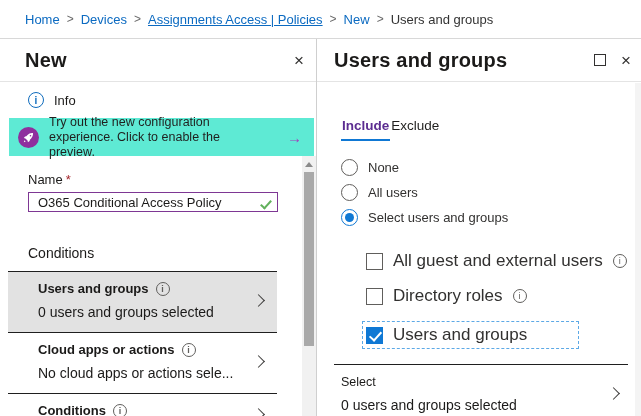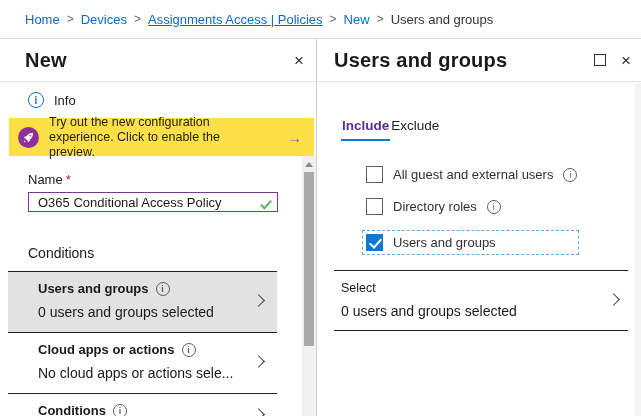--- a/index.html
+++ b/index.html
@@ -25,21 +25,21 @@
   .panel-title { font-size:20px; font-weight:700; letter-spacing:0.2px; }
   .header-controls { margin-left:auto; display:flex; align-items:center; gap:15px; }
   .icon-btn { font-size:17px; line-height:1; color:#323130; cursor:pointer; background:none; border:none;
               font-family:"Liberation Sans", sans-serif; }
   .maximize-box { width:12px; height:12px; border:1.5px solid #323130; display:inline-block; cursor:pointer; }
 
   
   .info-row { height:36px; display:flex; align-items:center; gap:10px; padding-left:28px; cursor:pointer; }
   .info-icon-blue { width:16px; height:16px; border:1px solid #0f6cbd; border-radius:50%; color:#0f6cbd;
                     font-size:10px; display:flex; align-items:center; justify-content:center; font-weight:700; }
-  .banner { height:38px; margin-left:9px; margin-right:2px; background:#fde047; display:flex;
+  .banner { height:38px; margin-left:9px; margin-right:2px; background:#5eead4; display:flex;
             align-items:center; padding:4px 12px 4px 9px; cursor:pointer; }
   .rocket-circle { width:21px; height:21px; border-radius:50%; background:#8f2f9e; flex:0 0 auto;
                    display:flex; align-items:center; justify-content:center; margin-right:10px; }
   .banner-text { font-size:12.5px; line-height:15px; color:#201f1e; width:218px; }
   .banner-arrow { margin-left:auto; color:#a43dbb; font-size:15px; }
 
   .scroll-area { position:absolute; top:117px; left:0; right:0; bottom:0; overflow:hidden; }
   .scrollbar { position:absolute; top:0; right:0; bottom:0; width:14px; background:#f1f1f1; }
   .scroll-up-arrow { width:0; height:0; border-left:4px solid transparent; border-right:4px solid transparent;
                      border-bottom:5px solid #8a8a8a; margin:6px auto 0 auto; }
@@ -84,21 +84,21 @@
   .radio-row.checked .radio-circle::after { content:""; width:9px; height:9px; border-radius:50%; background:#0f78d4; }
   .radio-label { font-size:13px; color:#323130; }
 
   .checkbox-group { margin:25px 0 0 25px; }
   .checkbox-row { display:flex; align-items:center; gap:10px; margin-bottom:15px; cursor:pointer; width:max-content; }
   .checkbox-box { width:17px; height:17px; border:1px solid #605e5c; flex:0 0 auto; position:relative; background:#fff; }
   .checkbox-row.checked .checkbox-box { background:#0f78d4; border-color:#0f78d4; }
   .checkbox-row.checked .checkbox-box::after { content:""; position:absolute; left:5px; top:1px; width:5px; height:10px;
                   border-right:2px solid #fff; border-bottom:2px solid #fff; transform:rotate(42deg); }
   .checkbox-row.focused { border:1px dashed #5ca9e6; padding:3px 6px 3px 3px; margin-left:-4px; width:217px; }
-  .checkbox-label { font-size:13px; color:#323130; }
+  .checkbox-label { font-size:17px; color:#323130; }
 
   .select-block { margin:14px 0 0 -7px; border-top:1px solid #1f1f1f; border-bottom:1px solid #1f1f1f;
                   position:relative; padding:10px 30px 11px 7px; cursor:pointer; }
   .select-label { font-size:12.5px; color:#1b1a19; }
   .select-sub { font-size:14px; margin-top:8px; color:#1b1a19; }
   .select-chevron { position:absolute; right:10px; top:50%; margin-top:-6px; }
 </style>
 </head>
 <body>
 
@@ -193,20 +193,34 @@
         <button class="icon-btn">×</button>
       </div>
     </div>
 
     <div class="rp-content">
       <div class="tabs">
         <span class="tab active">Include</span>
         <span class="tab">Exclude</span>
       </div>
 
+      <div class="radio-group">
+        <div class="radio-row">
+          <span class="radio-circle"></span>
+          <span class="radio-label">None</span>
+        </div>
+        <div class="radio-row">
+          <span class="radio-circle"></span>
+          <span class="radio-label">All users</span>
+        </div>
+        <div class="radio-row checked">
+          <span class="radio-circle"></span>
+          <span class="radio-label">Select users and groups</span>
+        </div>
+      </div>
 
       <div class="checkbox-group">
         <div class="checkbox-row">
           <span class="checkbox-box"></span>
           <span class="checkbox-label">All guest and external users</span>
           <span class="info-icon">i</span>
         </div>
         <div class="checkbox-row">
           <span class="checkbox-box"></span>
           <span class="checkbox-label">Directory roles</span>

